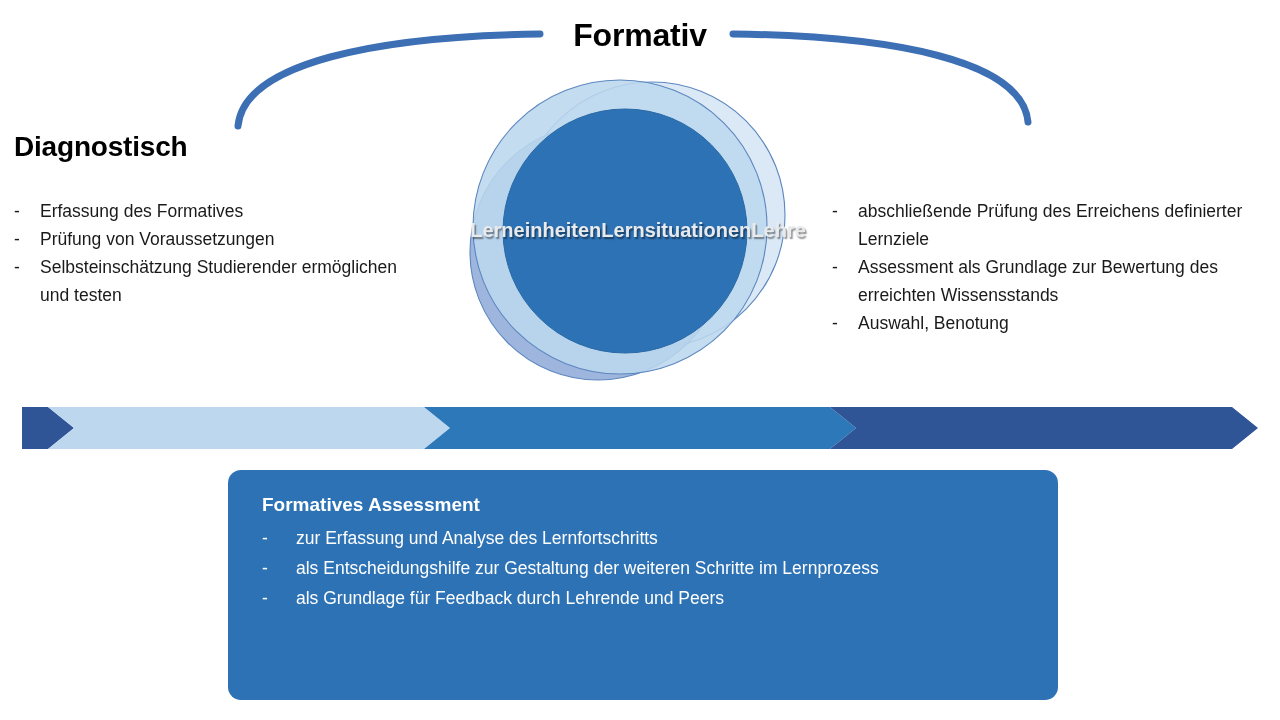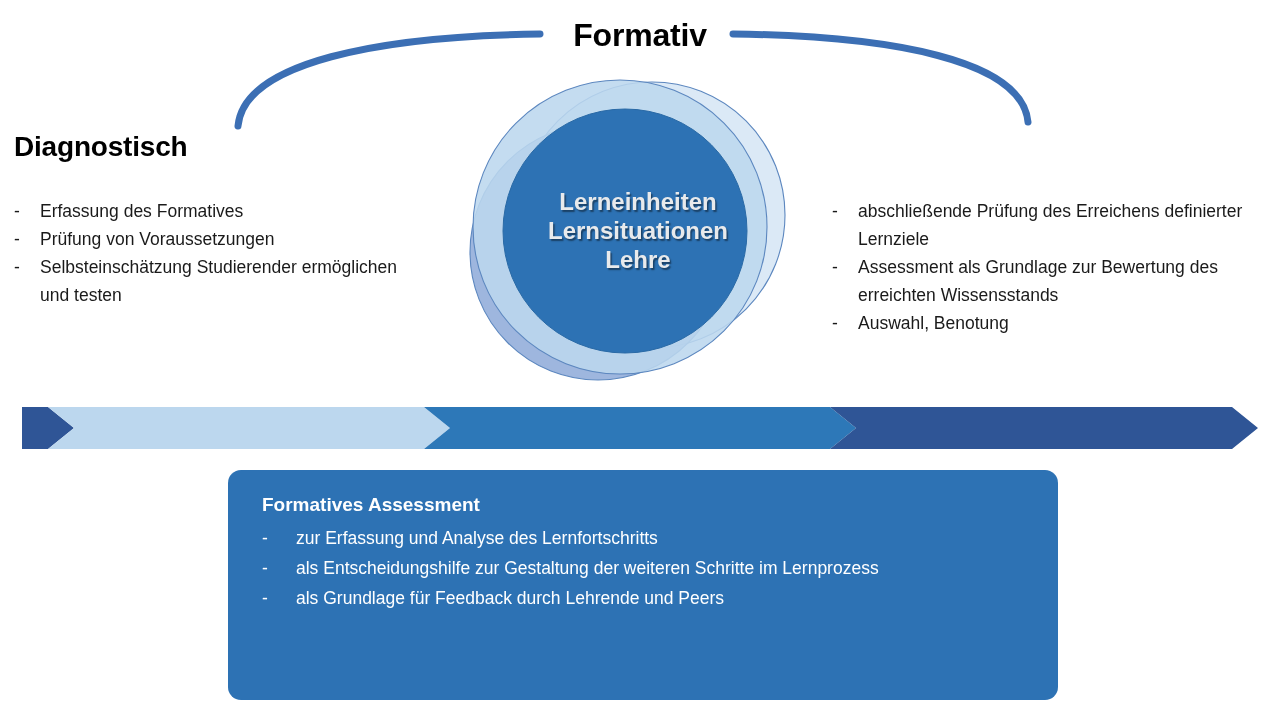--- a/index.html
+++ b/index.html
@@ -93,26 +93,26 @@
     height: 330px;
   }
   #circles svg { display: block; }
   #circle-label {
     position: absolute;
     left: 0;
     top: 0;
     width: 360px;
     height: 330px;
     display: flex;
-    flex-direction: column;
+    flex-direction: row;
     align-items: center;
     justify-content: center;
     padding-left: 6px;
     box-sizing: border-box;
-    font-size: 24px;
+    font-size: 20px;
     font-weight: bold;
     line-height: 29px;
     color: #e8eaec;
     text-shadow: 1.5px 1.5px 1.5px rgba(0,0,0,0.45);
     pointer-events: none;
   }
 
   
   #phase-band {
     position: absolute;

